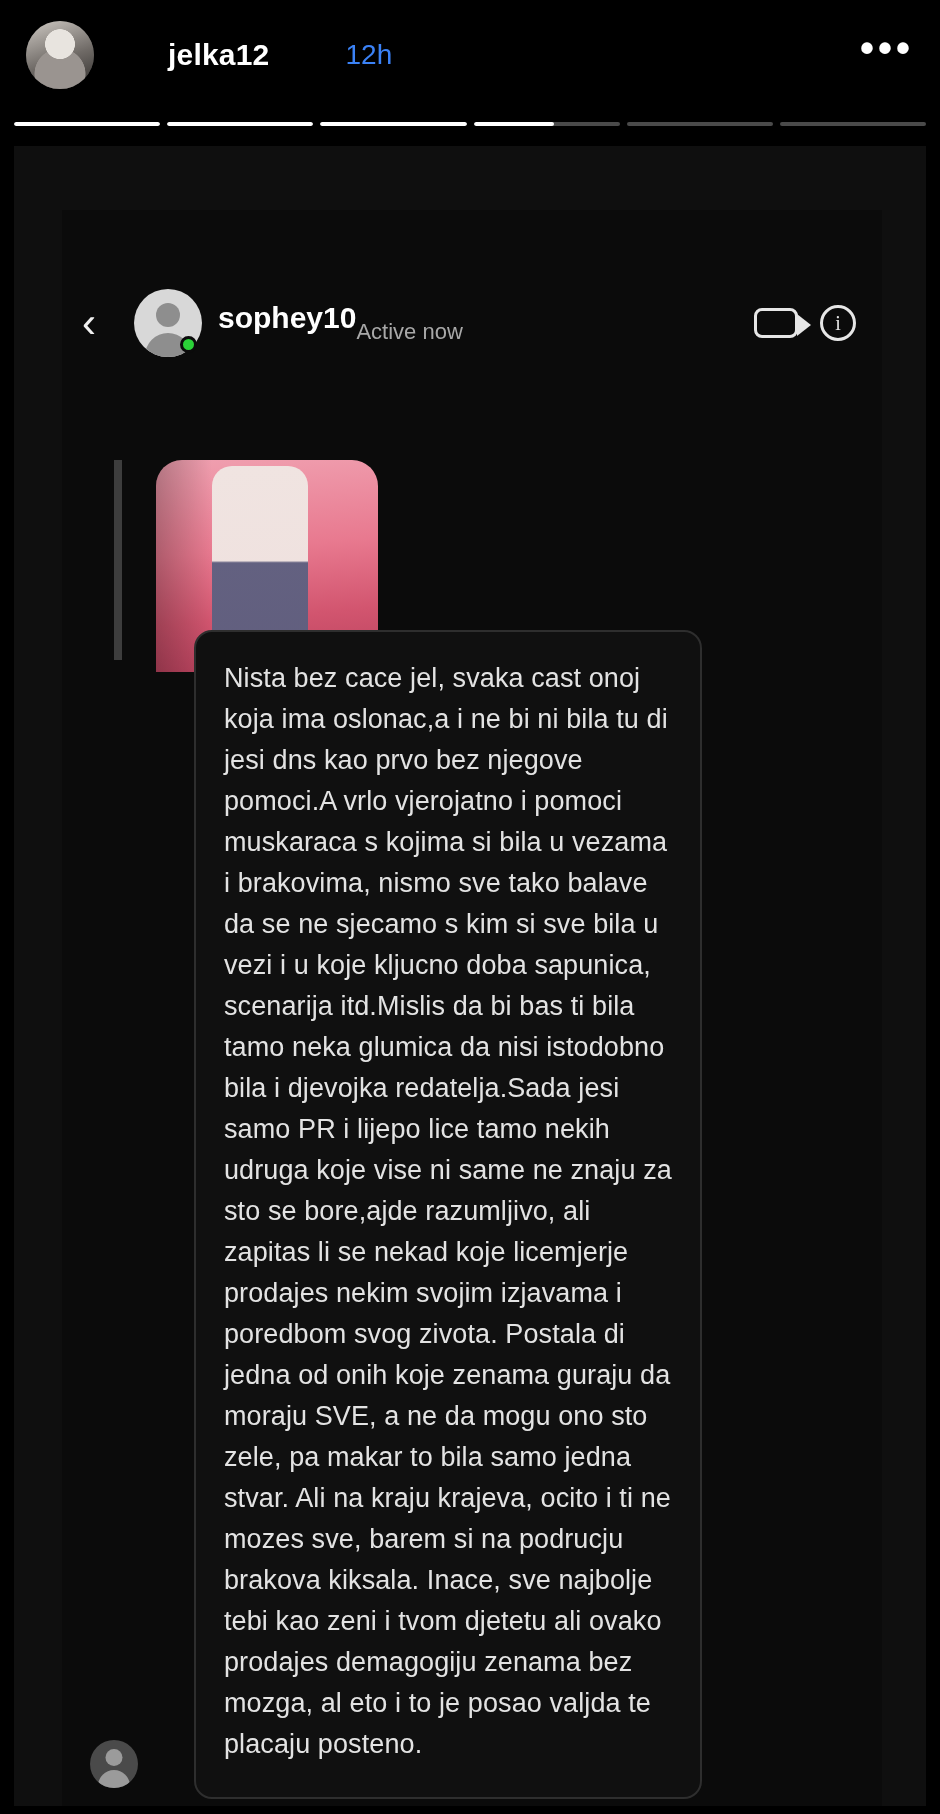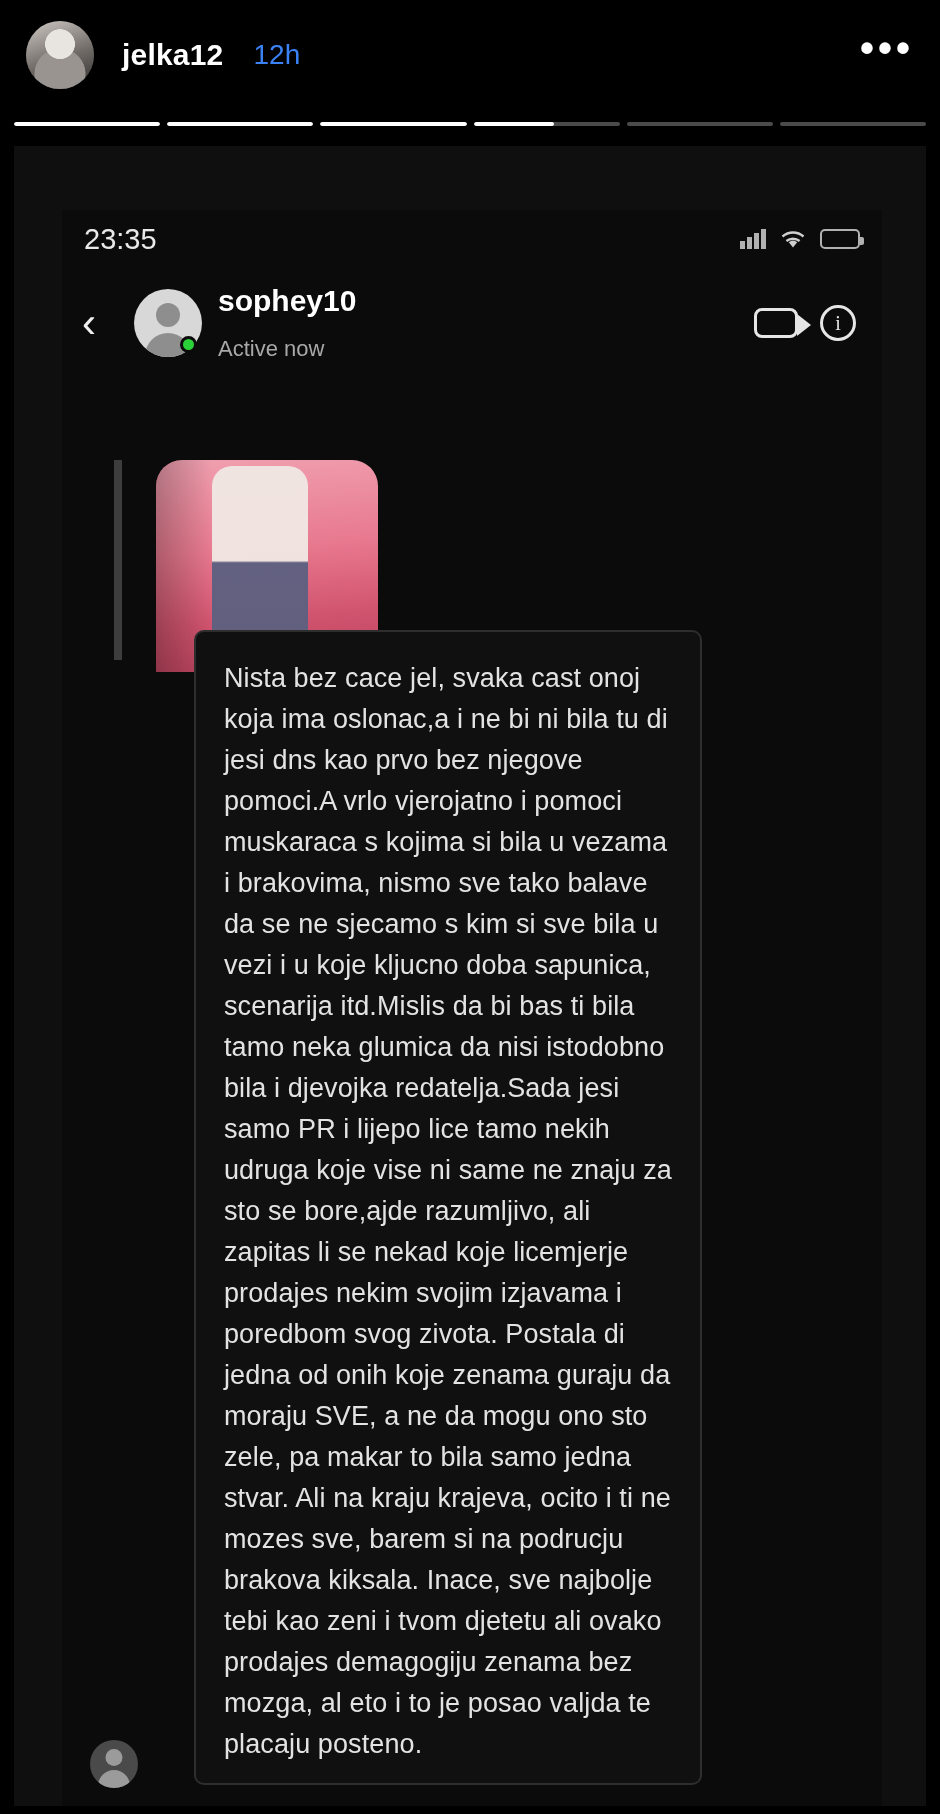--- a/index.html
+++ b/index.html
@@ -15,20 +15,21 @@
   
   .story-header {
     position: absolute;
     top: 0; left: 0;
     width: 940px;
     height: 110px;
     display: flex;
     align-items: center;
     padding: 0 26px;
     background: #000;
+    gap: 46px;
   }
   .avatar-ring {
     width: 68px; height: 68px;
     border-radius: 50%;
     overflow: hidden;
     background: #3a3a3a;
     flex: 0 0 auto;
     position: relative;
   }
   .avatar-ring .face {
@@ -183,21 +184,21 @@
     left: 118px; top: 126px;
     width: 17px; height: 17px;
     border-radius: 50%;
     background: #2bd138;
     border: 3px solid #0b0b0b;
     z-index: 4;
   }
   .dm-names {
     margin-left: 16px;
     display: flex;
-    flex-direction: column;
+    flex-direction: row;
     justify-content: center;
   }
   .dm-name {
     color: #ffffff;
     font-size: 30px;
     font-weight: bold;
   }
   .dm-active {
     color: #a8a8a8;
     font-size: 22px;
@@ -286,23 +287,23 @@
     line-height: 72px;
     display: inline-block;
     margin-top: 6px;
   }
 
   
   .msg-bubble {
     position: absolute;
     left: 132px; top: 420px;
     width: 508px;
-    padding: 26px 28px 18px 28px;
+    padding: 26px 28px 32px 28px;
     border: 2px solid #2e2e2e;
-    border-radius: 10px;
+    border-radius: 18px;
     background: #101010;
     color: #e3e3e3;
     font-size: 27px;
     line-height: 41px;
     letter-spacing: 0.1px;
   }
 
   .bubble-avatar {
     position: absolute;
     left: 28px; bottom: 22px;
@@ -354,32 +355,20 @@
     </div>
   <div class="progress-seg">
       <div class="fill" style="width:0%"></div>
     </div>
 </div>
 
 <div class="story-canvas">
 
   <div class="dm-shot">
 
-    <div class="dm-statusbar">
-      <div class="dm-clock">23:35</div>
-      <div class="dm-status-icons">
-        <span class="ic-signal"></span>
-        <svg width="30" height="22" viewBox="0 0 30 22">
-          <path d="M15 19.5l-4.2-5.2a6.6 6.6 0 018.4 0z" fill="#cfcfcf"></path>
-          <path d="M4.5 8.5a16 16 0 0121 0" stroke="#cfcfcf" stroke-width="2.4" fill="none"></path>
-          <path d="M8.4 13a10.6 10.6 0 0113.2 0" stroke="#cfcfcf" stroke-width="2.4" fill="none"></path>
-        </svg>
-        <span class="ic-batt"></span>
-      </div>
-    </div>
 
     <div class="dm-header">
       <div class="back-chevron">‹</div>
       <div class="dm-avatar"></div>
       <div class="dm-names">
         <div class="dm-name">sophey10</div>
         <div class="dm-active">Active now</div>
       </div>
       <div class="dm-actions">
         <span class="ic-video"></span>

